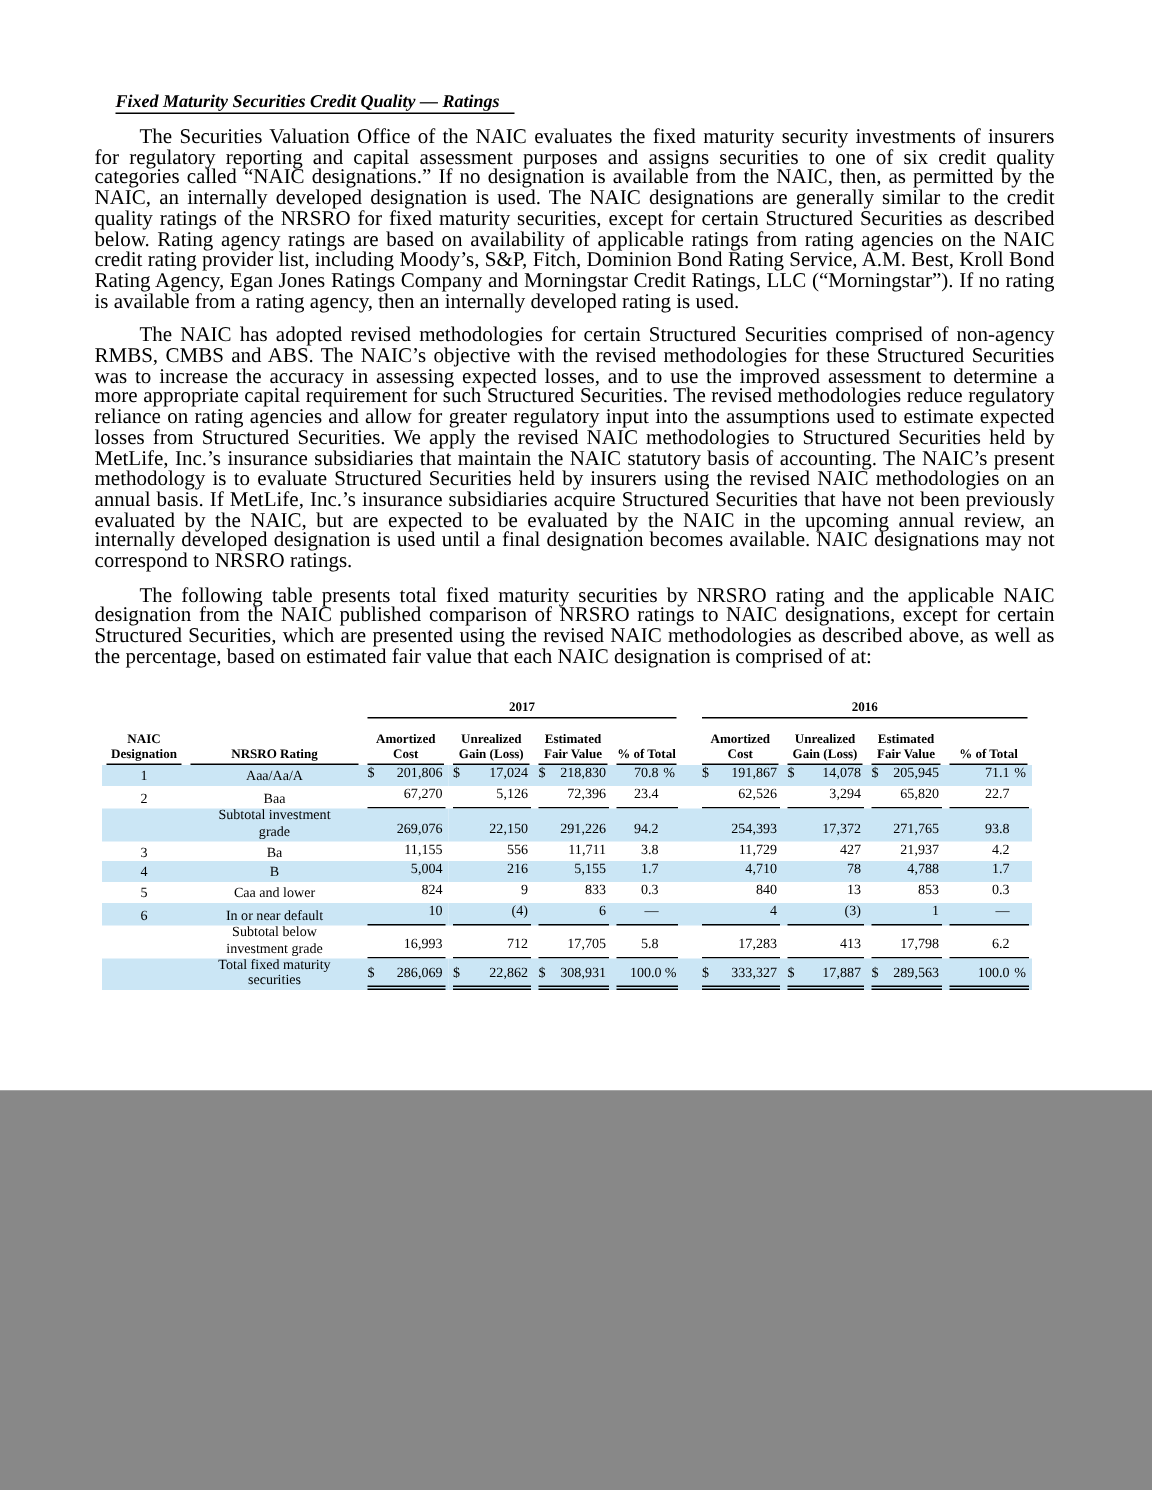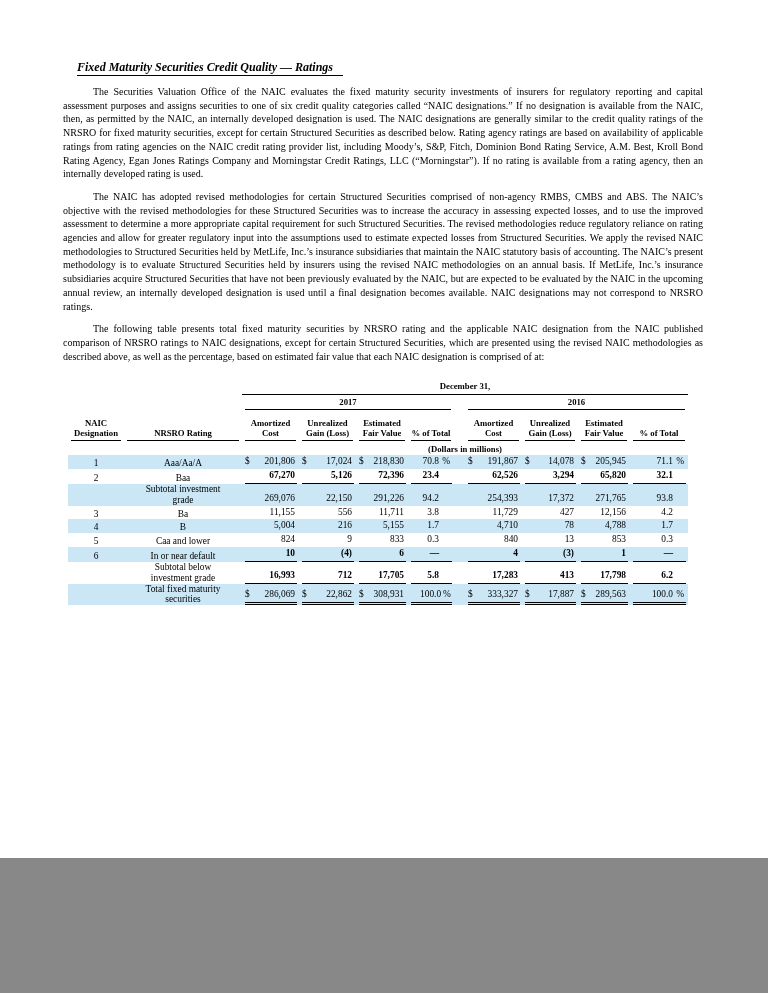--- a/index.html
+++ b/index.html
@@ -1,38 +1,38 @@
 <!DOCTYPE html>
 <html style="--hl: #cbe6f5; --ink: #000000;"><head>
 <meta charset="utf-8">
 <style>
   :root { --hl: #cbe6f5; --ink: #000; }
   * { box-sizing: border-box; }
   html, body { margin: 0; padding: 0; background: #888; }
   .page {
     position: relative;
-    width: 768px; height: 858px;
+    width: 768px; height: 727px;
     margin: 0 auto;
     background: #fff;
     font-family: "Liberation Serif", "DejaVu Serif", serif;
     color: var(--ink);
     overflow: hidden;
   }
   .content { position: absolute; left: 63px; top: 60px; width: 640px; }
 
   .heading { margin: 0 0 10px 14px; font-size: 12px; line-height: 15px; }
   .heading span {
     font-weight: bold; font-style: italic;
     border-bottom: 1.5px solid var(--ink);
     padding-bottom: 1px; padding-right: 10px;
   }
 
   .para {
     margin: 0 0 9px 0;
-    font-size: 10px; line-height: 13.7px;
+    font-size: 14px; line-height: 13.7px;
     text-align: justify; text-indent: 30px;
   }
 
   
   .tablewrap { margin: 18px 0 0 5px; }
   table.ratings {
     border-collapse: collapse; table-layout: fixed;
     width: 620px;
     font-size: 9.4px; line-height: 1.15;
   }
@@ -57,21 +57,21 @@
 
   td.num .cellin {
     display: flex; align-items: baseline;
     margin: 0 2px 0 3px; padding: 1px 2px 2px 0;
   }
   td.num.gapL .cellin { margin-left: 14px; }
   td.num .pre { min-width: 9px; text-align: left; }
   td.num .val { flex: 1; text-align: right; }
   td.num .post { width: 11px; text-align: right; padding-left: 2px; }
 
-  tr.rule-single td.num .cellin { border-bottom: 1px solid var(--ink); font-weight: bold; }
+  tr.rule-single td.num .cellin { border-bottom: 1px solid var(--ink); }
   tr.rule-double td.num .cellin { border-bottom: 3px double var(--ink); }
 
   .pagenum {
     position: absolute; left: 0; top: 924px; width: 768px;
     text-align: center; font-size: 14px;
   }
 </style>
 </head>
 <body>
 
@@ -92,26 +92,20 @@
           <col style="width:57px">
             <col style="width:57px">
             <col style="width:52px">
             <col style="width:46px">
           <col style="width:68px">
             <col style="width:56px">
             <col style="width:52px">
             <col style="width:58px">
         </colgroup>
         <thead>
-          <tr>
-            <th colspan="2"></th>
-            <th colspan="8">
-              <div class="u full hdr">December 31,</div>
-            </th>
-          </tr>
           <tr class="yrrow">
             <th colspan="2"></th>
             <th colspan="4">
               <div class="u hdr">2017</div>
             </th>
             <th colspan="4">
               <div class="u hdr gapU">2016</div>
             </th>
           </tr>
           <tr class="colhdr">
@@ -139,26 +133,20 @@
             <th>
                 <div class="u hdr"><span class="hw">Unrealized Gain (Loss)</span></div>
               </th>
             <th>
                 <div class="u hdr"><span class="hw">Estimated Fair Value</span></div>
               </th>
             <th>
                 <div class="u hdr"><span class="hw">% of Total</span></div>
               </th>
           </tr>
-          <tr>
-            <th colspan="2"></th>
-            <th colspan="8">
-              <div class="units">(Dollars in millions)</div>
-            </th>
-          </tr>
         </thead>
         <tbody>
             <tr class="shaded">
               <td class="des">1</td>
               <td class="rat"><span>Aaa/Aa/A</span></td>
               <td class="num">
                 <div class="cellin">
                   <span class="pre">$</span>
                   <span class="val">201,806</span>
                 </div>
@@ -250,21 +238,21 @@
               </td>
               <td class="num">
                 <div class="cellin">
                   <span class="pre"></span>
                   <span class="val">65,820</span>
                 </div>
               </td>
               <td class="num pct">
                 <div class="cellin">
                   <span class="pre"></span>
-                  <span class="val">32.1</span>
+                  <span class="val">22.7</span>
                   <span class="post"></span>
                 </div>
               </td>
             </tr>
             <tr class="shaded">
               <td class="des"></td>
               <td class="rat center"><span>Subtotal investment grade</span></td>
               <td class="num">
                 <div class="cellin">
                   <span class="pre"></span>
@@ -352,21 +340,21 @@
               </td>
               <td class="num">
                 <div class="cellin">
                   <span class="pre"></span>
                   <span class="val">427</span>
                 </div>
               </td>
               <td class="num">
                 <div class="cellin">
                   <span class="pre"></span>
-                  <span class="val">12,156</span>
+                  <span class="val">21,937</span>
                 </div>
               </td>
               <td class="num pct">
                 <div class="cellin">
                   <span class="pre"></span>
                   <span class="val">4.2</span>
                   <span class="post"></span>
                 </div>
               </td>
             </tr>

